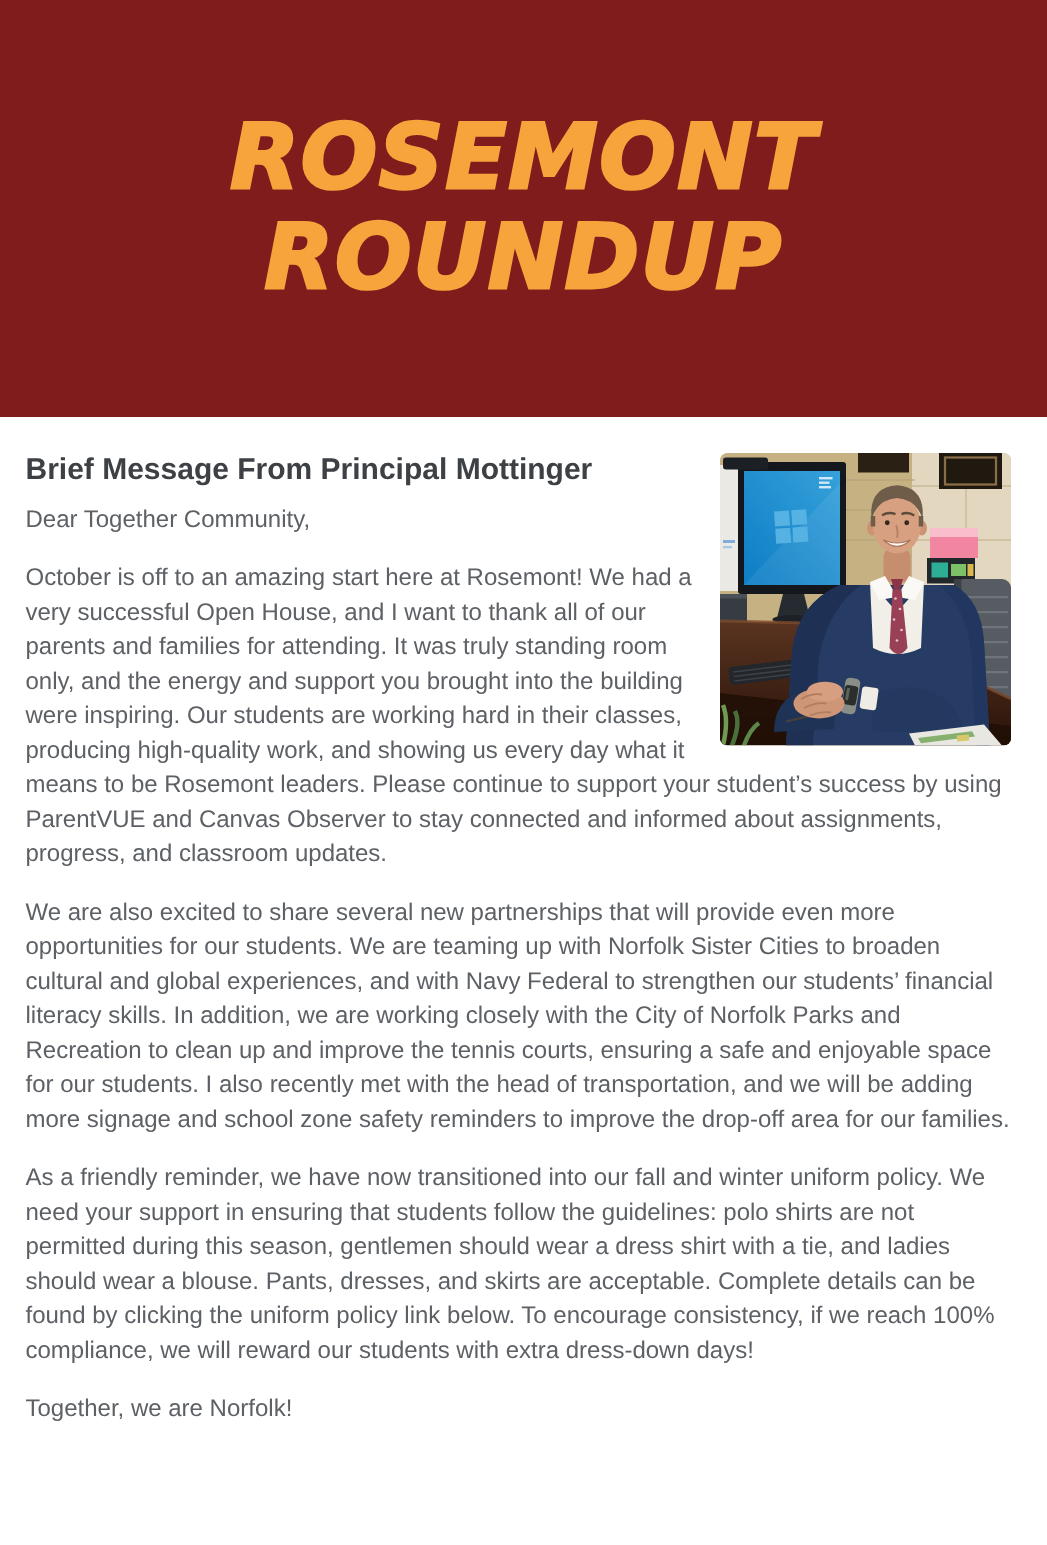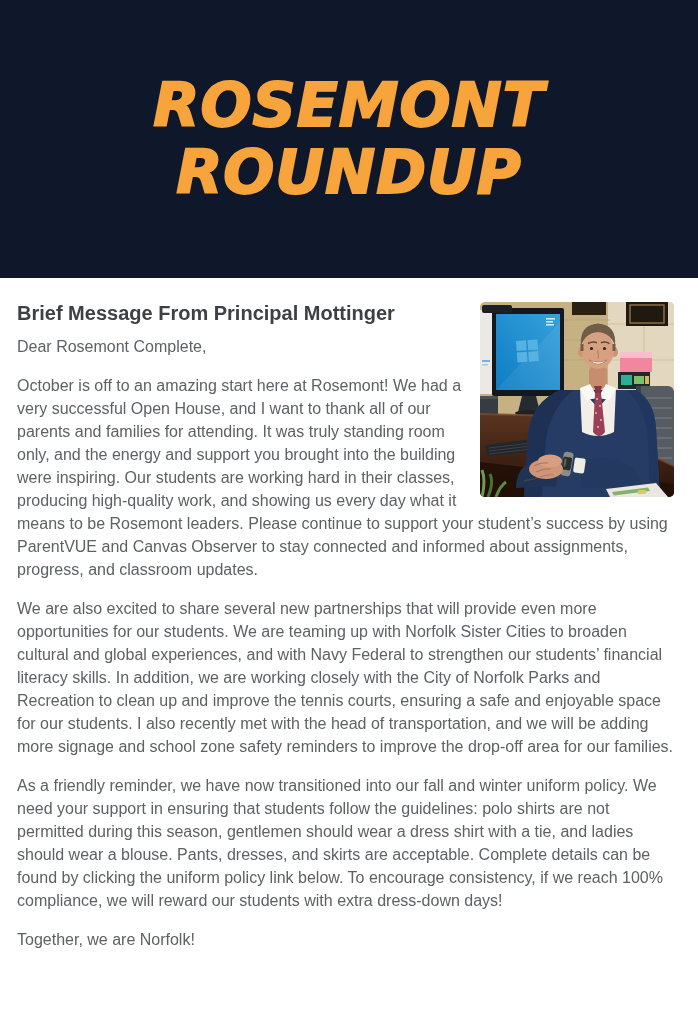--- a/index.html
+++ b/index.html
@@ -4,21 +4,21 @@
 <style>
   * { box-sizing: border-box; }
   html, body { margin: 0; padding: 0; }
   body {
     width: 698px; height: 1030px; overflow: hidden;
     background: #ffffff;
     font-family: "Liberation Sans", sans-serif;
   }
   .masthead {
     width: 698px; height: 278px;
-    background: #0f172a;
+    background: #7f1d1d;
     display: flex; flex-direction: column;
     align-items: center; justify-content: center;
     text-align: center;
   }
   .masthead h1 {
     margin: 0; padding: 0;
     font-family: "DejaVu Sans", sans-serif;
     font-style: italic; font-weight: bold;
     font-size: 60px; line-height: 1.12;
     color: #f6a43b;
@@ -231,20 +231,20 @@
         <g>
           <polygon points="126,187 176,181 188,195 130,195" fill="#e9e7e1"></polygon>
           <polygon points="132,190 168,185.5 170,189 134,193.5" fill="#86b06e"></polygon>
           <rect x="158" y="188" width="8" height="4" fill="#d9c867" transform="rotate(-4 162 190)"></rect>
         </g>
       </svg>
     </figure>
 
     <h2>Brief Message From Principal Mottinger</h2>
 
-    <p>Dear Rosemont Complete,</p>
+    <p>Dear Together Community,</p>
     <p>October is off to an amazing start here at Rosemont! We had a very successful Open House, and I want to thank all of our parents and families for attending. It was truly standing room only, and the energy and support you brought into the building were inspiring. Our students are working hard in their classes, producing high-quality work, and showing us every day what it means to be Rosemont leaders. Please continue to support your student’s success by using ParentVUE and Canvas Observer to stay connected and informed about assignments, progress, and classroom updates.</p>
     <p>We are also excited to share several new partnerships that will provide even more opportunities for our students. We are teaming up with Norfolk Sister Cities to broaden cultural and global experiences, and with Navy Federal to strengthen our students’ financial literacy skills. In addition, we are working closely with the City of Norfolk Parks and Recreation to clean up and improve the tennis courts, ensuring a safe and enjoyable space for our students. I also recently met with the head of transportation, and we will be adding more signage and school zone safety reminders to improve the drop-off area for our families.</p>
     <p>As a friendly reminder, we have now transitioned into our fall and winter uniform policy. We need your support in ensuring that students follow the guidelines: polo shirts are not permitted during this season, gentlemen should wear a dress shirt with a tie, and ladies should wear a blouse. Pants, dresses, and skirts are acceptable. Complete details can be found by clicking the uniform policy link below. To encourage consistency, if we reach 100% compliance, we will reward our students with extra dress-down days!</p>
     <p>Together, we are Norfolk!</p>
 
   </main>
 </div>
 
 </body></html>

